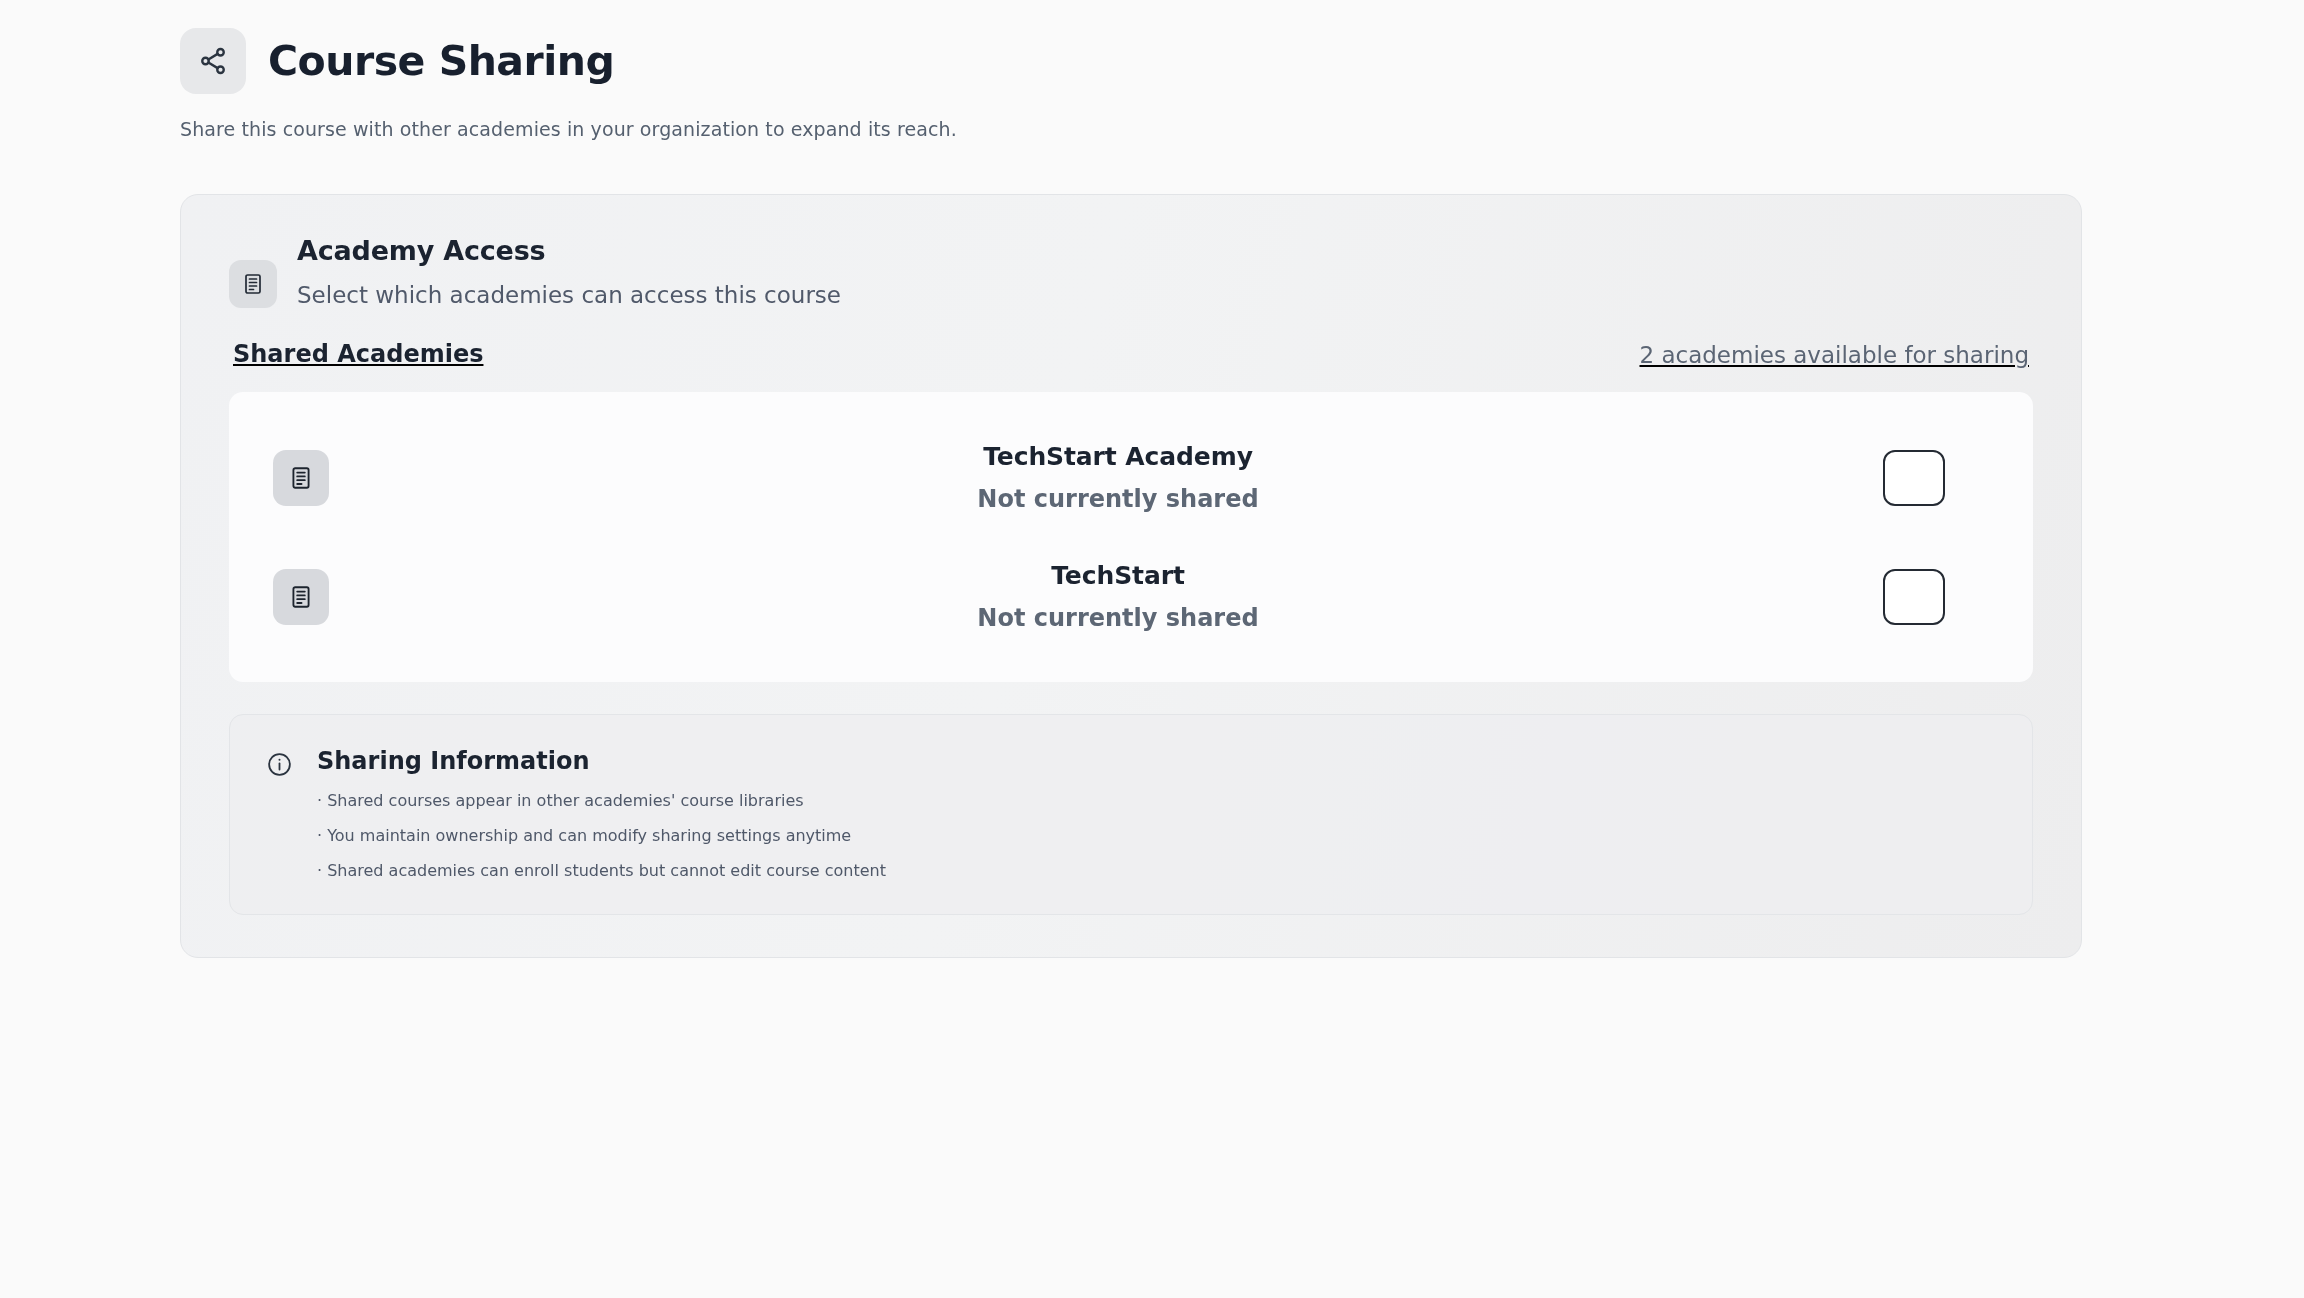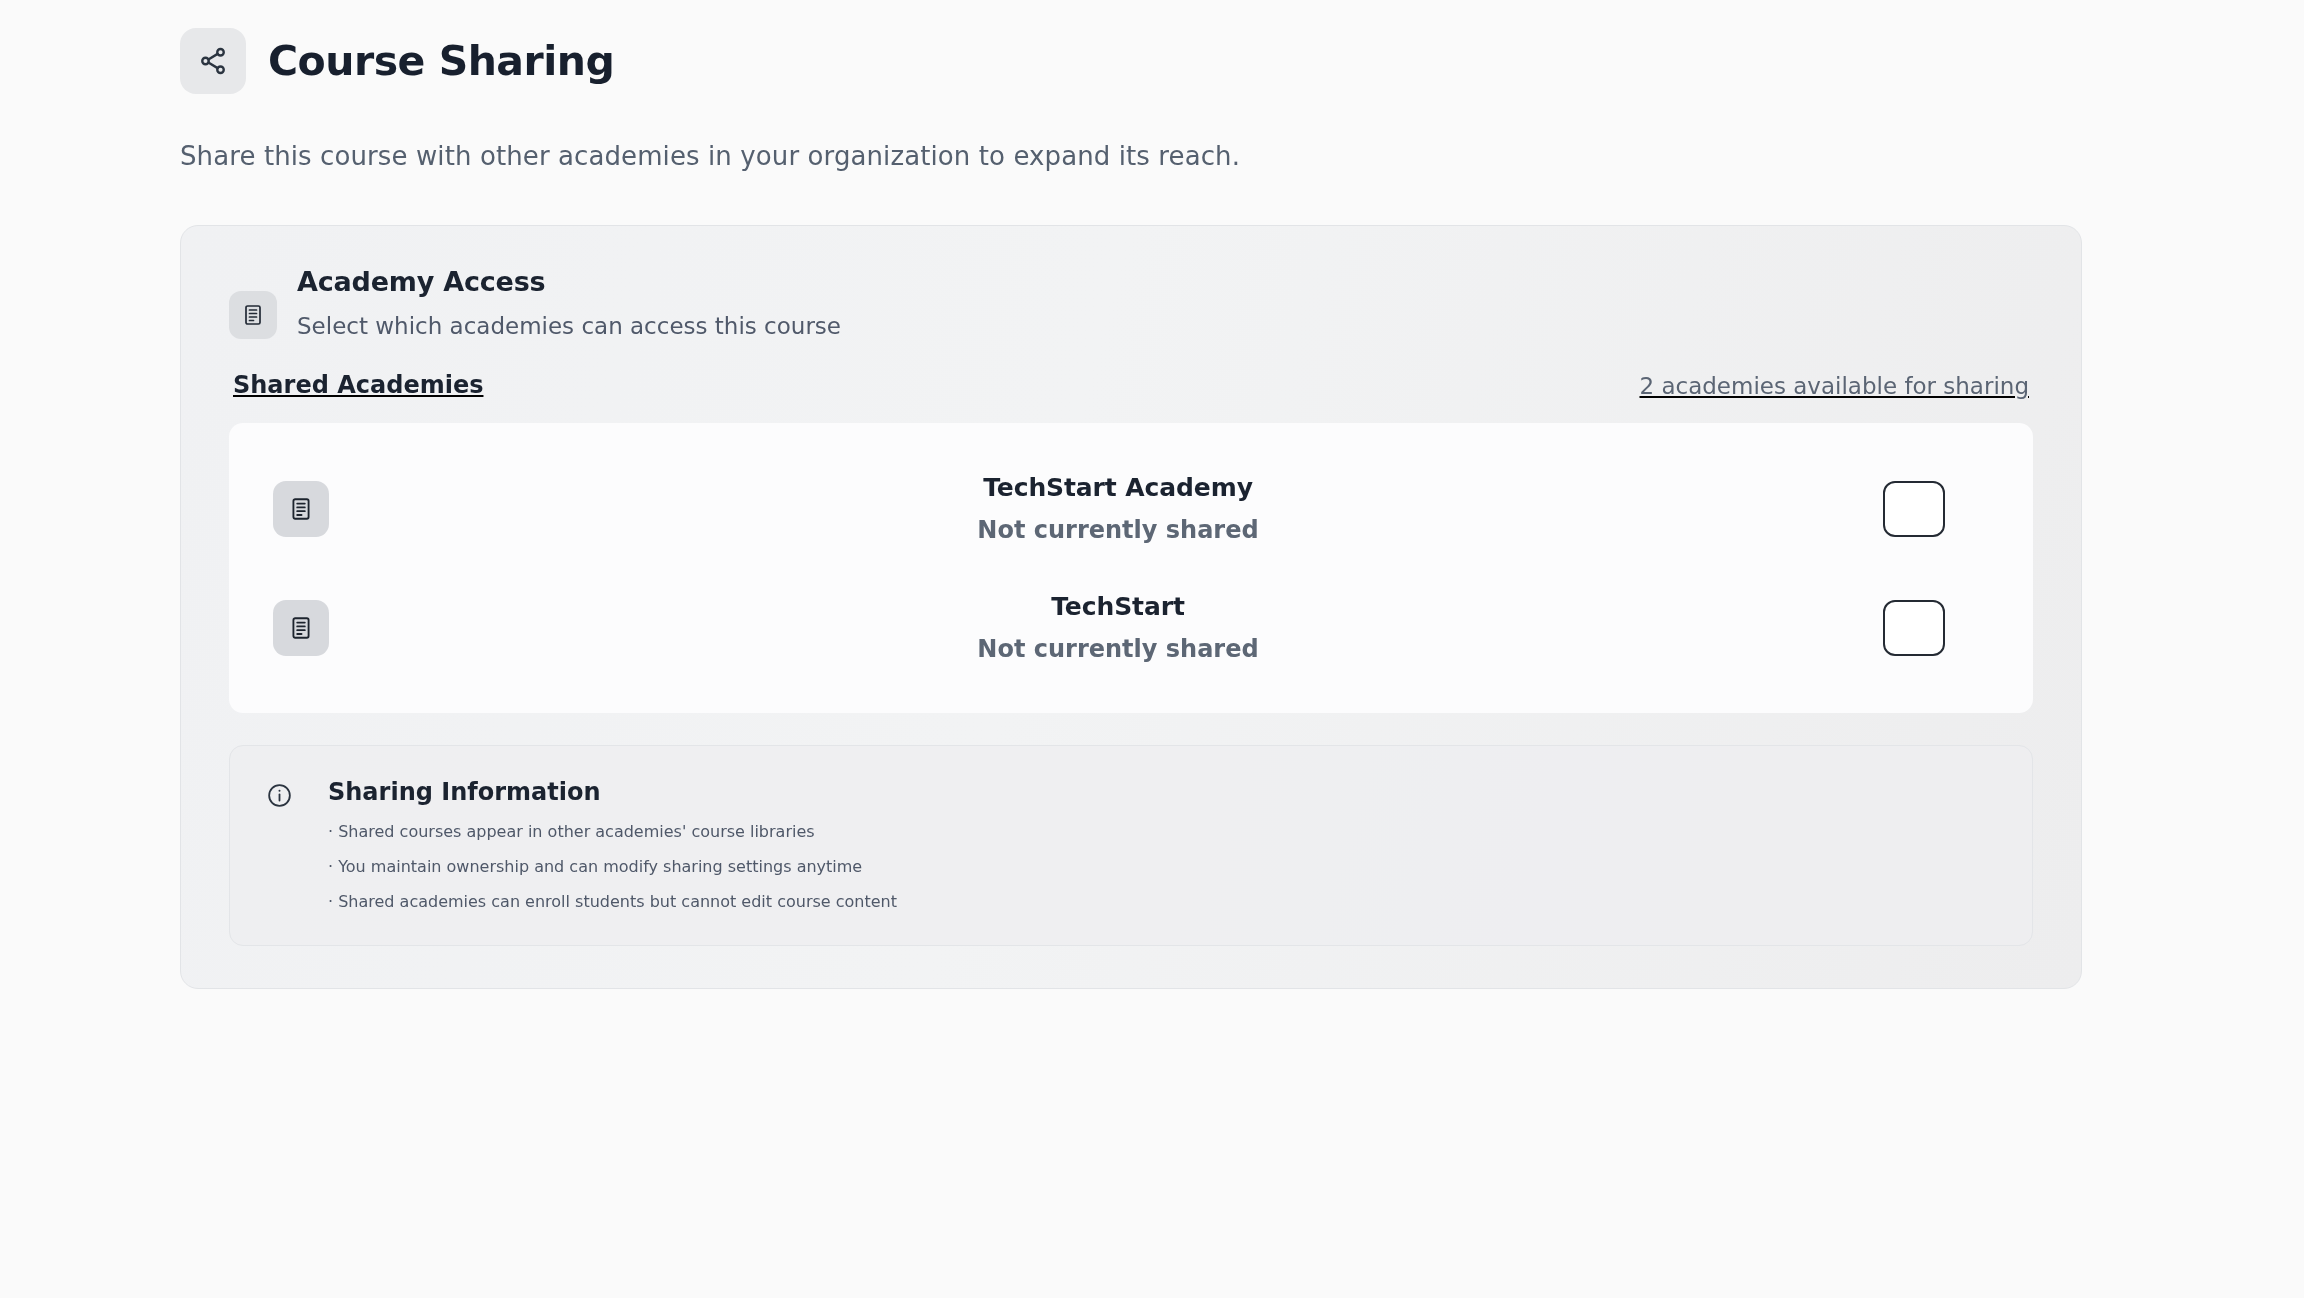--- a/index.html
+++ b/index.html
@@ -44,22 +44,22 @@
   }
   .header-icon-box svg { display: block; }
   .page-title {
     font-size: 41px;
     font-weight: 700;
     color: #18202e;
     letter-spacing: -0.5px;
     line-height: 1;
   }
   .page-subtitle {
-    margin-top: 47px;
-    font-size: 26px;
+    margin-top: 24px;
+    font-size: 19px;
     color: #55606f;
     font-weight: 400;
     letter-spacing: 0.1px;
   }
 
   
   .outer-card {
     margin-top: 54px;
     width: 1902px;
     border: 1.5px solid #e2e4e7;
@@ -166,21 +166,21 @@
   }
 
   
   .info-box {
     margin-top: 32px;
     background: rgba(237,238,240,0.75);
     border: 1.5px solid #e3e5e8;
     border-radius: 14px;
     padding: 32px 36px 34px 36px;
     display: flex;
-    gap: 35px;
+    gap: 24px;
   }
   .info-icon { flex: none; margin-top: 4px; }
   .info-title {
     font-size: 24px;
     font-weight: 700;
     color: #1b2330;
   }
   .info-line {
     margin-top: 16px;
     font-size: 16px;

